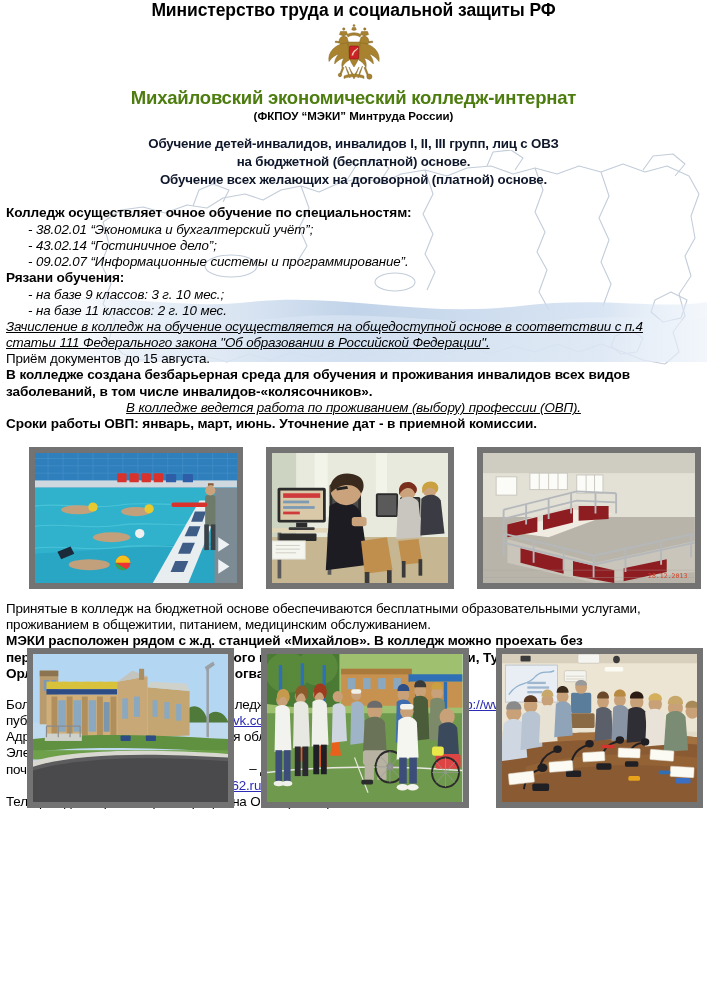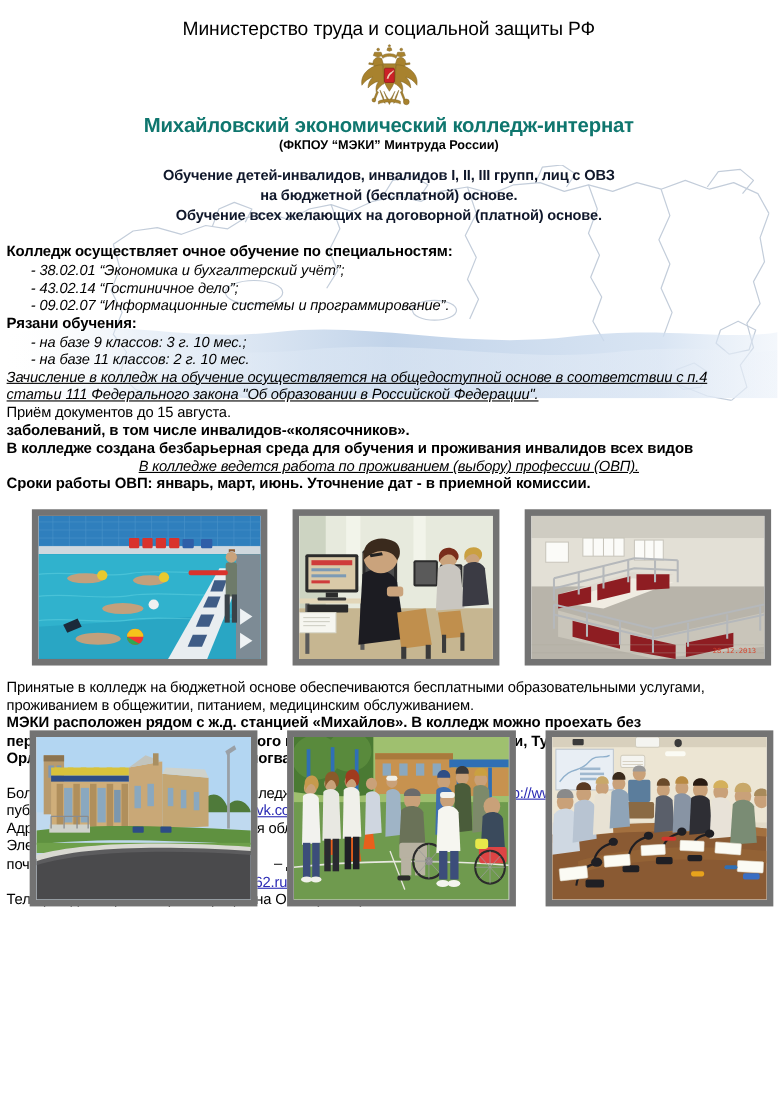--- a/index.html
+++ b/index.html
@@ -22,31 +22,31 @@
   #bg-layer svg { position:absolute; }
   #map-svg { left:95px; top:150px; }
   #wave-svg { left:0; top:272px; }
 
   
   #content { position:relative; z-index:2; }
 
   .ctr { text-align:center; }
 
   .ministry {
-    font-size:17.5px; font-weight:normal; letter-spacing:-0.1px;
-    padding-top:16px;
+    font-size:17.5px; font-weight:bold; letter-spacing:-0.1px;
+    padding-top:0;
   }
 
   #emblem-wrap { text-align:center; margin-top:3px; height:62px; }
 
   .fed-line {
     font-size:15.3px; font-weight:bold; margin-top:8px; letter-spacing:-0.2px;
   }
   .college-name {
-    font-size:18.5px; font-weight:bold; color:#0f766e;
+    font-size:18.5px; font-weight:bold; color:#4d7c0f;
     margin-top:1px; letter-spacing:-0.2px;text-align:center;
   }
   .abbrev { font-size:11.5px; font-weight:bold; margin-top:1px; }
 
   .blue-block {
     color:#0f172a; font-weight:bold; font-size:13.3px;
     line-height:1.34; margin-top:13px; letter-spacing:-0.15px;
   }
 
   .body-area { padding:0 6px 0 6px; margin-top:17px; }
@@ -207,22 +207,22 @@
     <div class="ital-item">- 43.02.14 “Гостиничное дело”;</div>
     <div class="ital-item">- 09.02.07 “Информационные системы и программирование”.</div>
 
     <div class="bold-line">Рязани обучения:</div>
     <div class="ital-item">- на базе 9 классов: 3 г. 10 мес.;</div>
     <div class="ital-item">- на базе 11 классов: 2 г. 10 мес.</div>
 
     <div class="plain und">Зачисление в колледж на обучение осуществляется на общедоступной основе в соответствии с п.4</div>
     <div class="plain und">статьи 111 Федерального закона "Об образовании в Российской Федерации".</div>
     <div class="plain">Приём документов до 15 августа.</div>
+    <div class="bold-line">В колледже создана безбарьерная среда для обучения и проживания инвалидов всех видов</div>
     <div class="bold-line">заболеваний, в том числе инвалидов-«колясочников».</div>
-    <div class="bold-line">В колледже создана безбарьерная среда для обучения и проживания инвалидов всех видов</div>
 
     <div class="plain und ctr">В колледже ведется работа по проживанием (выбору) профессии (ОВП).</div>
     <div class="bold-line">Сроки работы ОВП: январь, март, июнь. Уточнение дат - в приемной комиссии.</div>
   </div>
 
   <div class="photo-row" id="photo-row-1">
 
     <div class="photo p1">
       <svg viewBox="0 0 216 142" preserveAspectRatio="none">
         <rect width="216" height="142" fill="#1e6fae"></rect>

